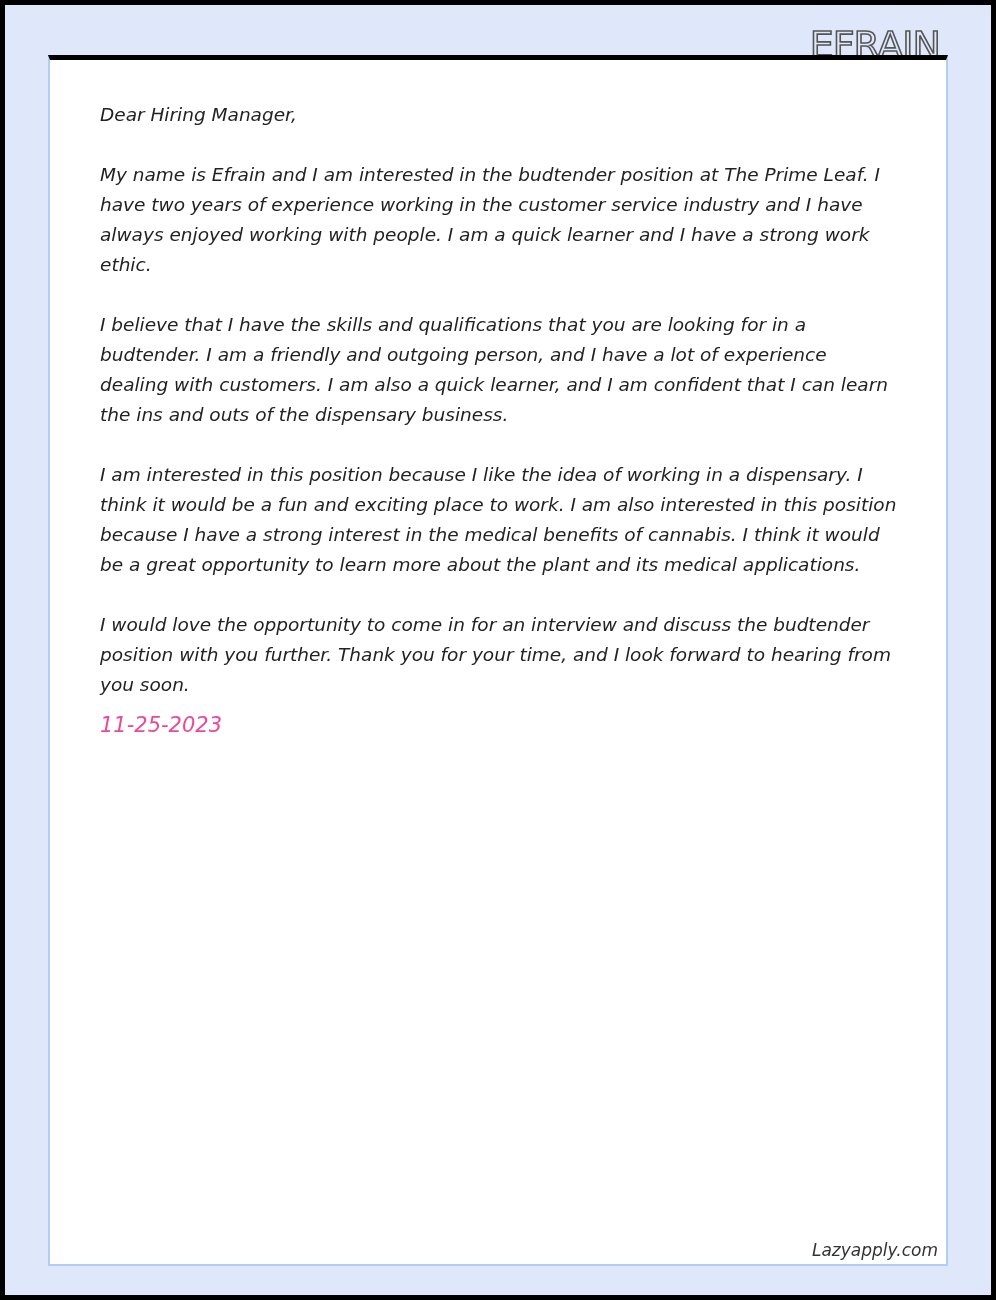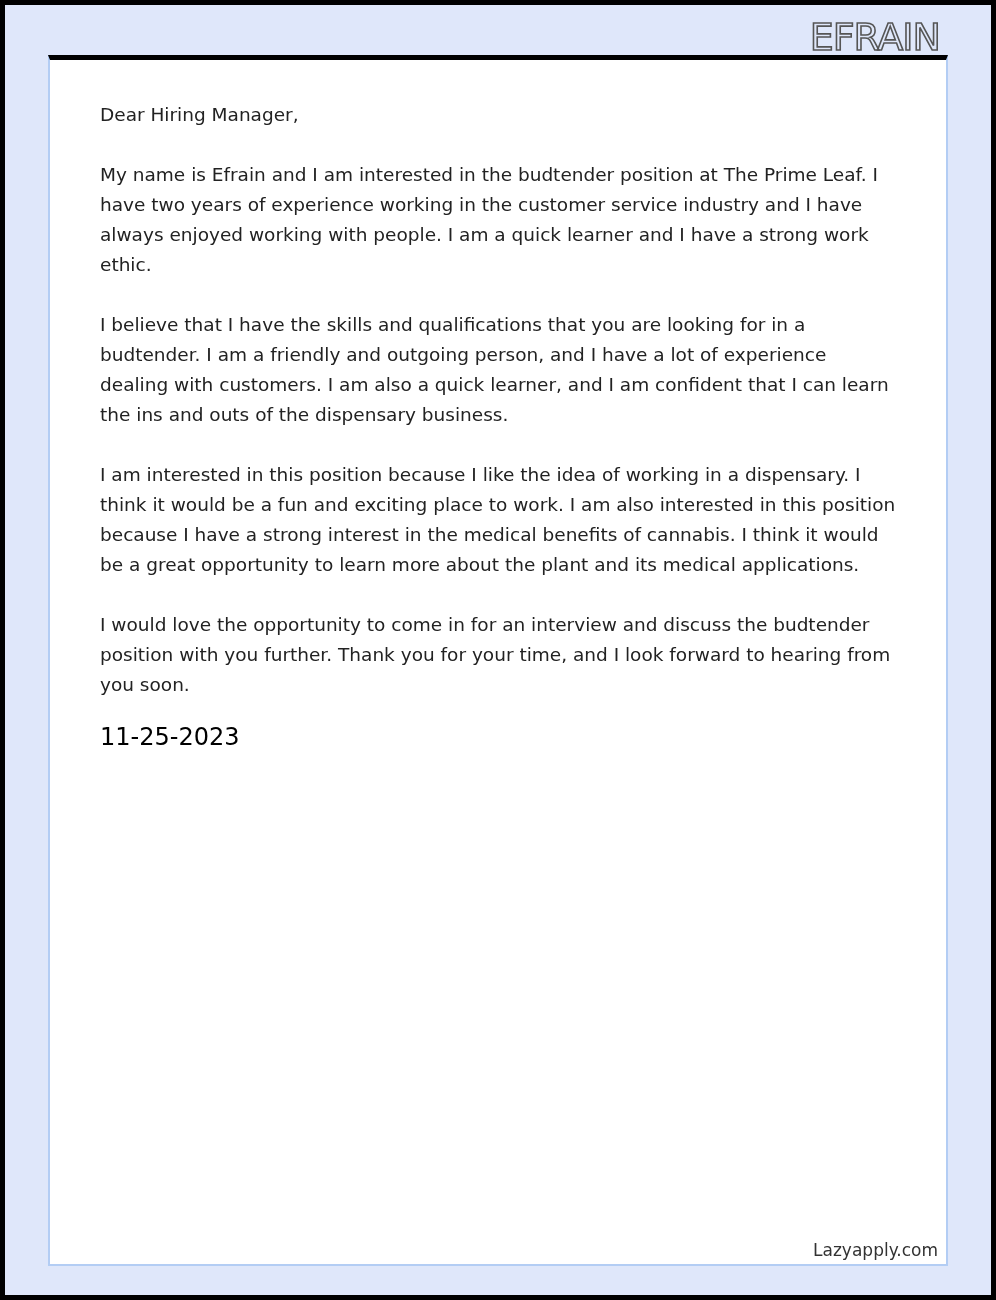--- a/index.html
+++ b/index.html
@@ -11,52 +11,53 @@
     font-family: "DejaVu Sans", sans-serif;
   }
   .frame {
     position: absolute;
     left: 5px; top: 5px;
     width: 986px; height: 1290px;
     background: #dfe7fa;
   }
   .brand {
     position: absolute;
-    right: 51px; top: 13px;
+    right: 51px; top: 21px;
     font-family: "DejaVu Sans", sans-serif;
     font-size: 38px;
     font-weight: normal;
     letter-spacing: -1px;
     color: #dfe7fa;
     -webkit-text-stroke: 1.6px #555;
     line-height: 1;
   }
   .page {
     position: absolute;
     left: 43px; top: 50px;
     width: 896px; height: 1204px;
     background: #fff;
     border-top: 5px solid #000;
     border-left: 2px solid #b3cdf4;
     border-right: 2px solid #b3cdf4;
     border-bottom: 2px solid #b3cdf4;
+    font-style: italic;
   }
   .content {
     position: absolute;
     left: 50px; top: 40px;
     width: 800px;
     font-size: 18.5px;
     line-height: 30px;
     color: #222;
   }
   .content p { margin: 0 0 30px 0; }
-  .content p.last { margin-bottom: 22px; }
+  .content p.last { margin-bottom: 10px; }
   .date {
-    color: #000000;
-    font-size: 24px;
+    color: #ec4899;
+    font-size: 21px;
     line-height: 30px;
   }
   .footer {
     position: absolute;
     right: 8px; bottom: 4px;
     font-size: 17px;
     color: #333;
   }
 </style>
 </head>

